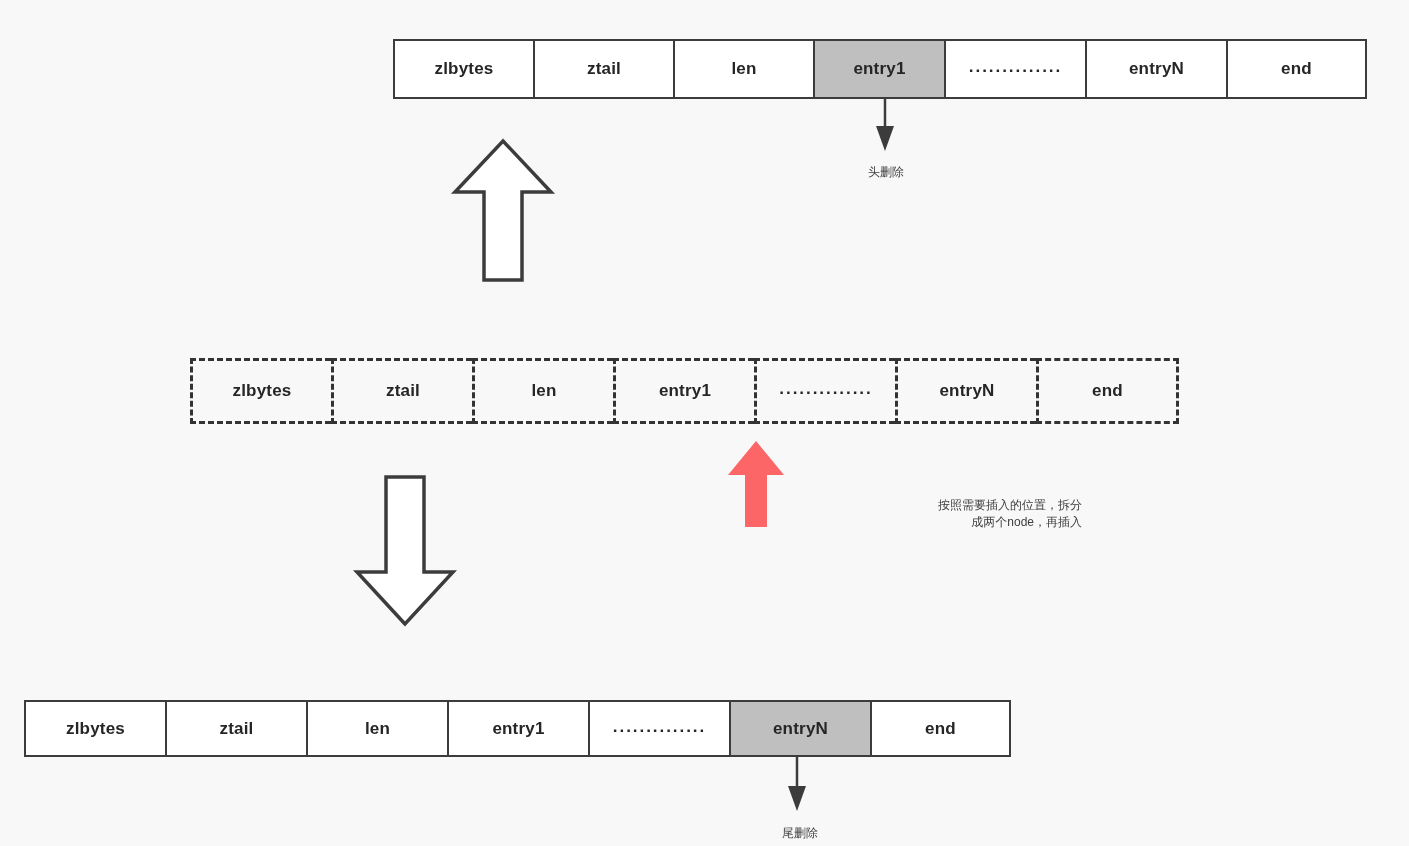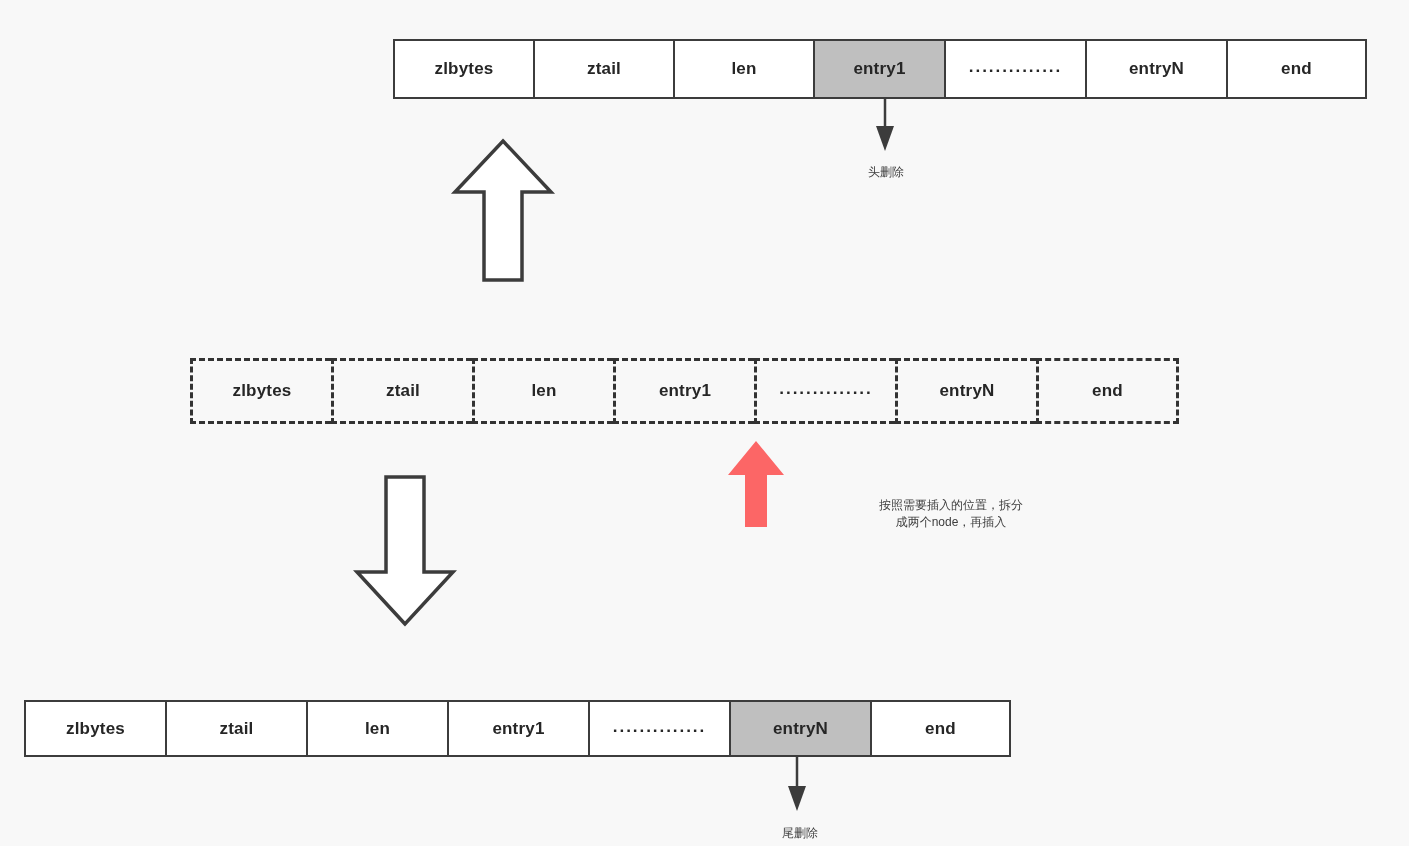--- a/index.html
+++ b/index.html
@@ -165,21 +165,21 @@
       <div class="cell filled" style="width: 141px;">
         <span>entryN</span>
       </div>
       <div class="cell" style="width: 141px;">
         <span>end</span>
       </div>
     </div>
 
   <div class="note" style="left:826px; top:154px; width:120px;">头删除</div>
 
-  <div class="note" style="left:820px; top:487px; width:262px;">按照需要插入的位置，拆分
+  <div class="note" style="left:820px; top:487px; width:262px;text-align:right;">按照需要插入的位置，拆分
 成两个node，再插入</div>
 
   <div class="note" style="left:740px; top:815px; width:120px;">尾删除</div>
 
   <svg id="arrows" viewBox="0 0 1409 846">
 
     <g>
       <line x1="885" y1="89" x2="885" y2="118" stroke="#3c3c3c" stroke-width="2.5"></line>
       <polygon points="876,116 894,116 885,141" fill="#3c3c3c"></polygon>
     </g>

